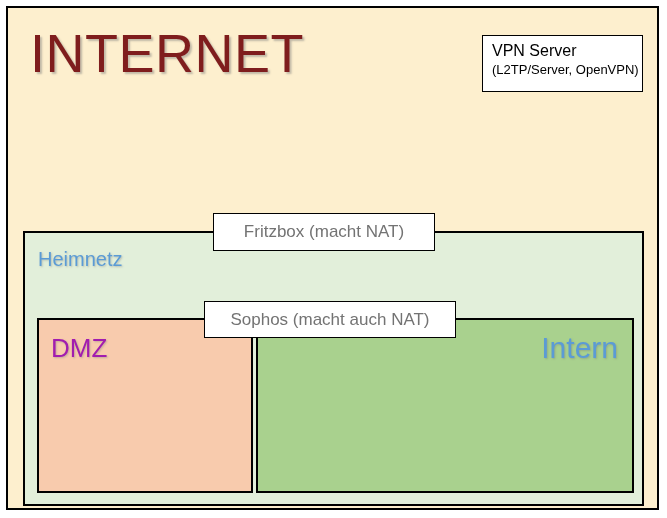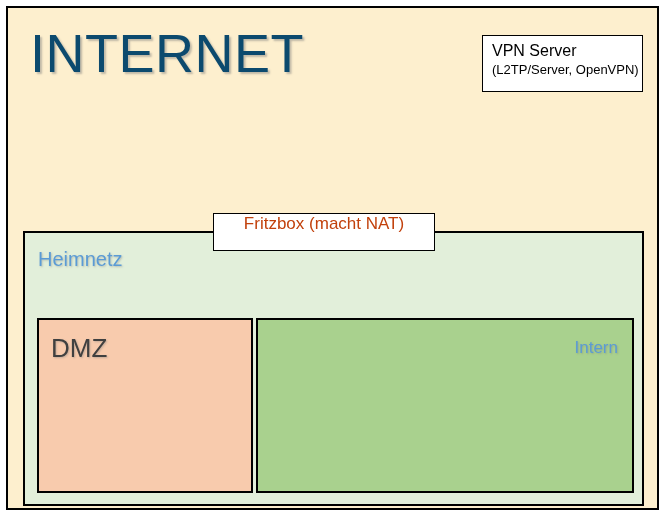--- a/index.html
+++ b/index.html
@@ -31,21 +31,21 @@
     border: 2px solid #000000;
   }
 
   .internet-title {
     position: absolute;
     left: 22px;
     top: 18px;
     font-size: 54px;
     line-height: 1;
     font-weight: 400;
-    color: #0c4a6e;
+    color: #7f1d1d;
     letter-spacing: 0.5px;
     text-shadow: 2px 2px 2px rgba(120,120,120,0.45);
     white-space: nowrap;
   }
 
   
   .vpn-box {
     position: absolute;
     left: 482px;
     top: 35px;
@@ -107,57 +107,58 @@
     box-sizing: border-box;
     background: #F8CBAD;
     border: 2px solid #000000;
   }
   .dmz-label {
     position: absolute;
     left: 12px;
     top: 13px;
     font-size: 26px;
     line-height: 30px;
-    color: #404040;
+    color: #a21caf;
     text-shadow: 1px 1px 2px rgba(120,120,120,0.40);
     white-space: nowrap;
   }
 
   
   .intern-zone {
     position: absolute;
     left: 256px;
     top: 318px;
     width: 378px;
     height: 175px;
     box-sizing: border-box;
     background: #A9D18E;
     border: 2px solid #000000;
   }
   .intern-label {
     position: absolute;
     right: 14px;
     top: 13px;
-    font-size: 17px;
+    font-size: 30px;
     line-height: 30px;
     color: #5B9BD5;
     text-shadow: 1px 1px 2px rgba(120,120,120,0.40);
     white-space: nowrap;
   }
 
   
   .device-box {
     position: absolute;
     box-sizing: border-box;
     background: #FFFFFF;
     border: 1px solid #000000;
     display: flex;
+    align-items: center;
     justify-content: center;
     font-size: 17px;
-    color: #c2410c;
+    color: #737373;
     white-space: nowrap;
   }
   .fritzbox-box {
     left: 213px;
     top: 213px;
     width: 222px;
     height: 38px;
   }
   .sophos-box {
     left: 204px;
@@ -191,14 +192,17 @@
   </div>
 
   <div class="intern-zone">
     <div class="intern-label">Intern</div>
   </div>
 
   <div class="device-box fritzbox-box">
     <span><span class="squiggle">Fritzbox</span><span> (</span><span class="squiggle">macht</span><span> NAT)</span></span>
   </div>
 
+  <div class="device-box sophos-box">
+    <span><span>Sophos (</span><span class="squiggle">macht</span><span> </span><span class="squiggle">auch</span><span> NAT)</span></span>
+  </div>
 
 </div>
 
 </body></html>

